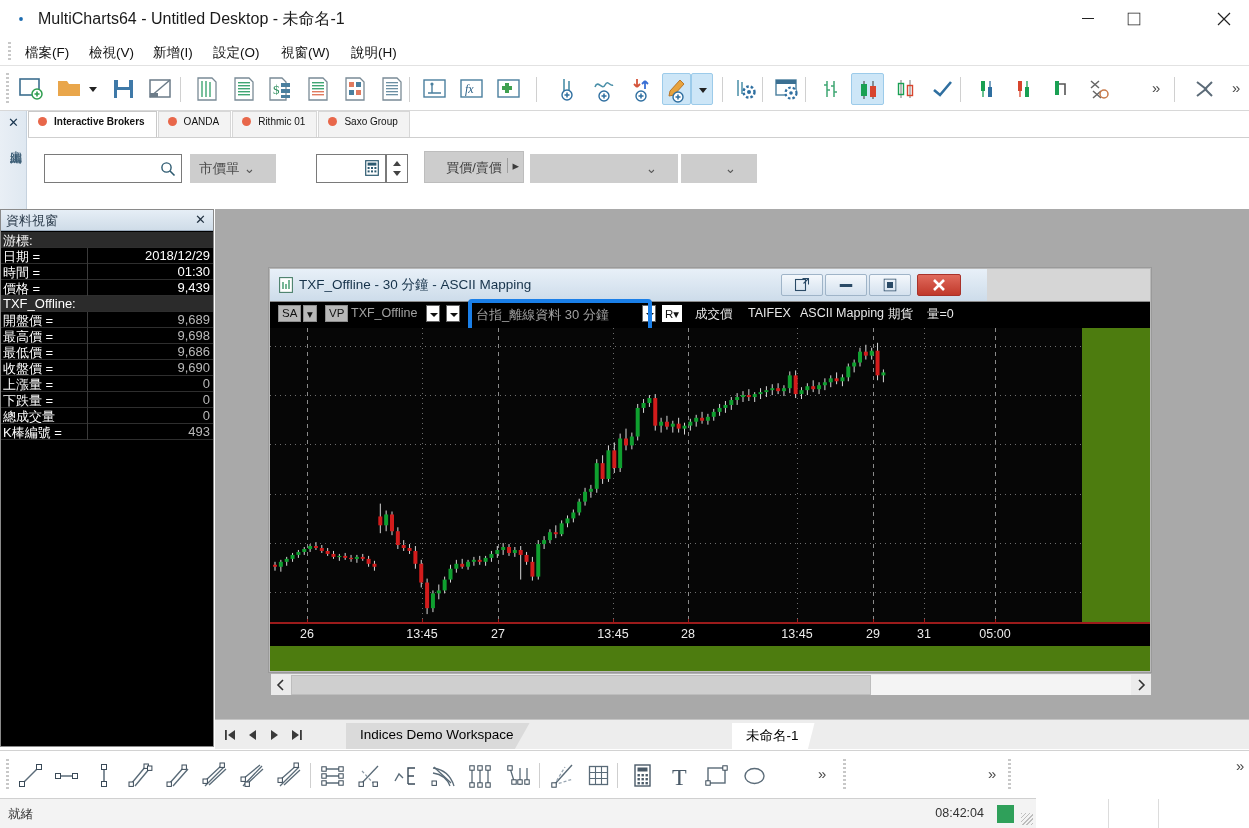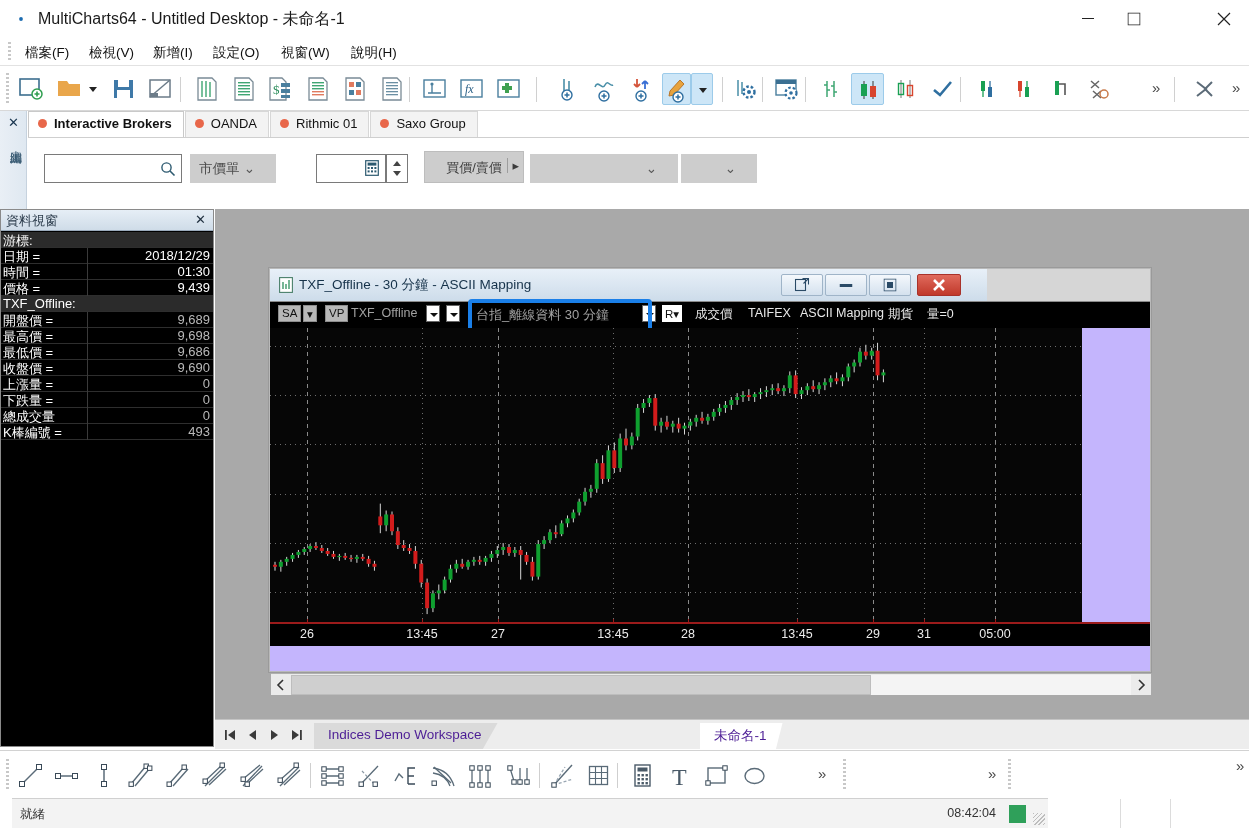--- a/index.html
+++ b/index.html
@@ -39,21 +39,21 @@
   .chev { position:absolute; font-size:15px; color:#4a4a4a; cursor:default; }
 
   
   .brokerzone { position:absolute; left:0; top:111px; width:1249px; height:98px; background:#fff; }
   .vside { position:absolute; left:0; top:0; width:27px; height:98px;
            background:linear-gradient(to right,#e9eff5,#dfe8f1); border-right:1px solid #c6d2de;}
   .vside .xc { position:absolute; left:8px; top:4px; font-size:13px; color:#16334d; cursor:default;}
   .vside .vtxt { position:absolute; left:4px; top:30px; width:20px; font-size:12px; color:#33566f;
                  writing-mode:vertical-rl; letter-spacing:1px; cursor:default;}
   .btabs { position:absolute; left:28px; top:0; height:26px; }
-  .btab { position:relative; float:left; height:26px; padding:4px 11px 0 9px; font-size:13px;
+  .btab { position:relative; float:left; height:26px; padding:4px 11px 0 9px; font-size:10px;
           background:#f3f3f3; border:1px solid #d7d7d7; border-bottom:none; margin-right:1px;
           cursor:default; color:#111; }
   .btab.active { background:#fff; border-color:#c9c9c9; font-weight:bold; }
   .bdot { display:inline-block; width:9px; height:9px; border-radius:50%; background:#e8674a;
           margin-right:7px; vertical-align:middle; position:relative; top:-1px;}
   .orderbar { position:absolute; left:28px; top:26px; width:1221px; height:72px; background:#fff;
               border-top:1px solid #cfcfcf; }
   .ob-input { position:absolute; top:16px; height:29px; border:1px solid #7a7a7a; background:#fff; }
   .ob-combo { position:absolute; top:16px; height:29px; background:#cdcdcd; border:1px solid #cdcdcd;
               color:#4c4c4c; font-size:13.5px; padding:5px 8px; cursor:default; }
@@ -88,21 +88,21 @@
               background:#d6d6d6; border:1px solid #9a9a9a;
               box-shadow:0 0 0 1px #b9b9b9 inset; }
   .cw-title { position:absolute; left:1px; top:1px; width:717px; height:32px;
       background:linear-gradient(to bottom,#e8f0f8,#cddcea); }
   .cw-ic { position:absolute; left:9px; top:8px; }
   .cw-tt { position:absolute; left:29px; top:7px; font-size:13.5px; color:#16324a; white-space:nowrap;}
   .cwb { position:absolute; top:5px; width:42px; height:22px; border:1px solid #9fb4c8; border-radius:2px;
          background:linear-gradient(to bottom,#f4f8fc,#d4e1ee); cursor:default; }
   .cwb svg { position:absolute; left:50%; top:50%; transform:translate(-50%,-50%);}
   .cwb.cls { background:linear-gradient(to bottom,#e06a5c,#c0392b); border-color:#a8322a; width:44px;}
-  .cw-body { position:absolute; left:1px; top:33px; width:880px; height:370px; background:#c4b5fd;
+  .cw-body { position:absolute; left:1px; top:33px; width:880px; height:370px; background:#4d7c0f;
              border-top:1px solid #8a8a8a; }
 
   .cstatus { position:absolute; left:0; top:0; width:880px; height:26px; background:#000; }
   .ct { position:absolute; top:4px; font-size:12.5px; white-space:nowrap; cursor:default;}
   .ct.grey { color:#a2a2a2; }
   .ct.white { color:#e8e8e8; }
   .boxbtn { position:absolute; top:3px; height:17px; background:#b8b8b8; color:#111;
             font-size:11.5px; padding:1px 3px; border:1px solid #8d8d8d; cursor:default;}
   .dd { position:absolute; top:3px; width:14px; height:17px; background:#fff; border:1px solid #666;
         cursor:default;}
@@ -137,35 +137,35 @@
   .hsb { position:absolute; top:1px; width:20px; height:20px; background:#ebebeb; cursor:default;}
   .hstrack { position:absolute; left:20px; top:1px; width:840px; height:20px; background:#f4f4f4;}
   .hsthumb { position:absolute; left:0px; top:0px; width:580px; height:20px; background:#cfcfcf;
              border:1px solid #bdbdbd; cursor:default;}
 
   
   .wstabs { position:absolute; left:215px; top:719px; width:1034px; height:30px;
             background:#ededed; border-top:1px solid #c4c4c4; }
   .navb { position:absolute; top:6px; width:17px; height:18px; cursor:default; }
   .wstab { position:absolute; top:3px; height:26px; padding:4px 16px 0 14px; font-size:13.5px;
-           color:#4c1d95; cursor:default; background:#dadada;
-           clip-path:polygon(0 0,100% 0,92% 100%,0 100%); }
+           color:#000000; cursor:default; background:#dadada;
+           clip-path:polygon(0 0,100% 0,92% 100%,0 100%);margin-left:32px; }
   .wstab.active { background:#fff; font-weight:normal; }
 
   
   .drawbar { position:absolute; left:0; top:750px; width:1249px; height:48px; background:#fff;
              border-top:1px solid #d2d2d2; }
   .drawbar .gripper { position:absolute; top:8px; width:3px; height:32px;
         background:repeating-linear-gradient(to bottom,#c8c8c8 0 2px,transparent 2px 4px); }
   .dbtn { position:absolute; top:8px; width:33px; height:33px; border-radius:2px; cursor:default;}
   .dsep { position:absolute; top:12px; width:1px; height:25px; background:#cfcfcf; }
 
   
   .statusbar { position:absolute; left:0; top:798px; width:1036px; height:30px; background:#f3f3f3;
-               border-top:1px solid #d0d0d0;margin-left:12px; }
+               border-top:1px solid #d0d0d0; }
   .sb-txt { position:absolute; left:8px; top:7px; font-size:12.5px; color:#333; }
   .sb-div { position:absolute; top:0; width:1px; height:30px; background:#dcdcdc;}
   .sb-time { position:absolute; right:52px; top:7px; font-size:12.5px; color:#333; }
   .sb-green { position:absolute; right:22px; top:6px; width:17px; height:18px; background:#2fa05a;}
   .sb-grip { position:absolute; right:3px; bottom:3px; width:12px; height:12px;
       background:repeating-linear-gradient(135deg,#bdbdbd 0 1px,transparent 1px 3px); }
 </style>
 </head>
 <body>
 

